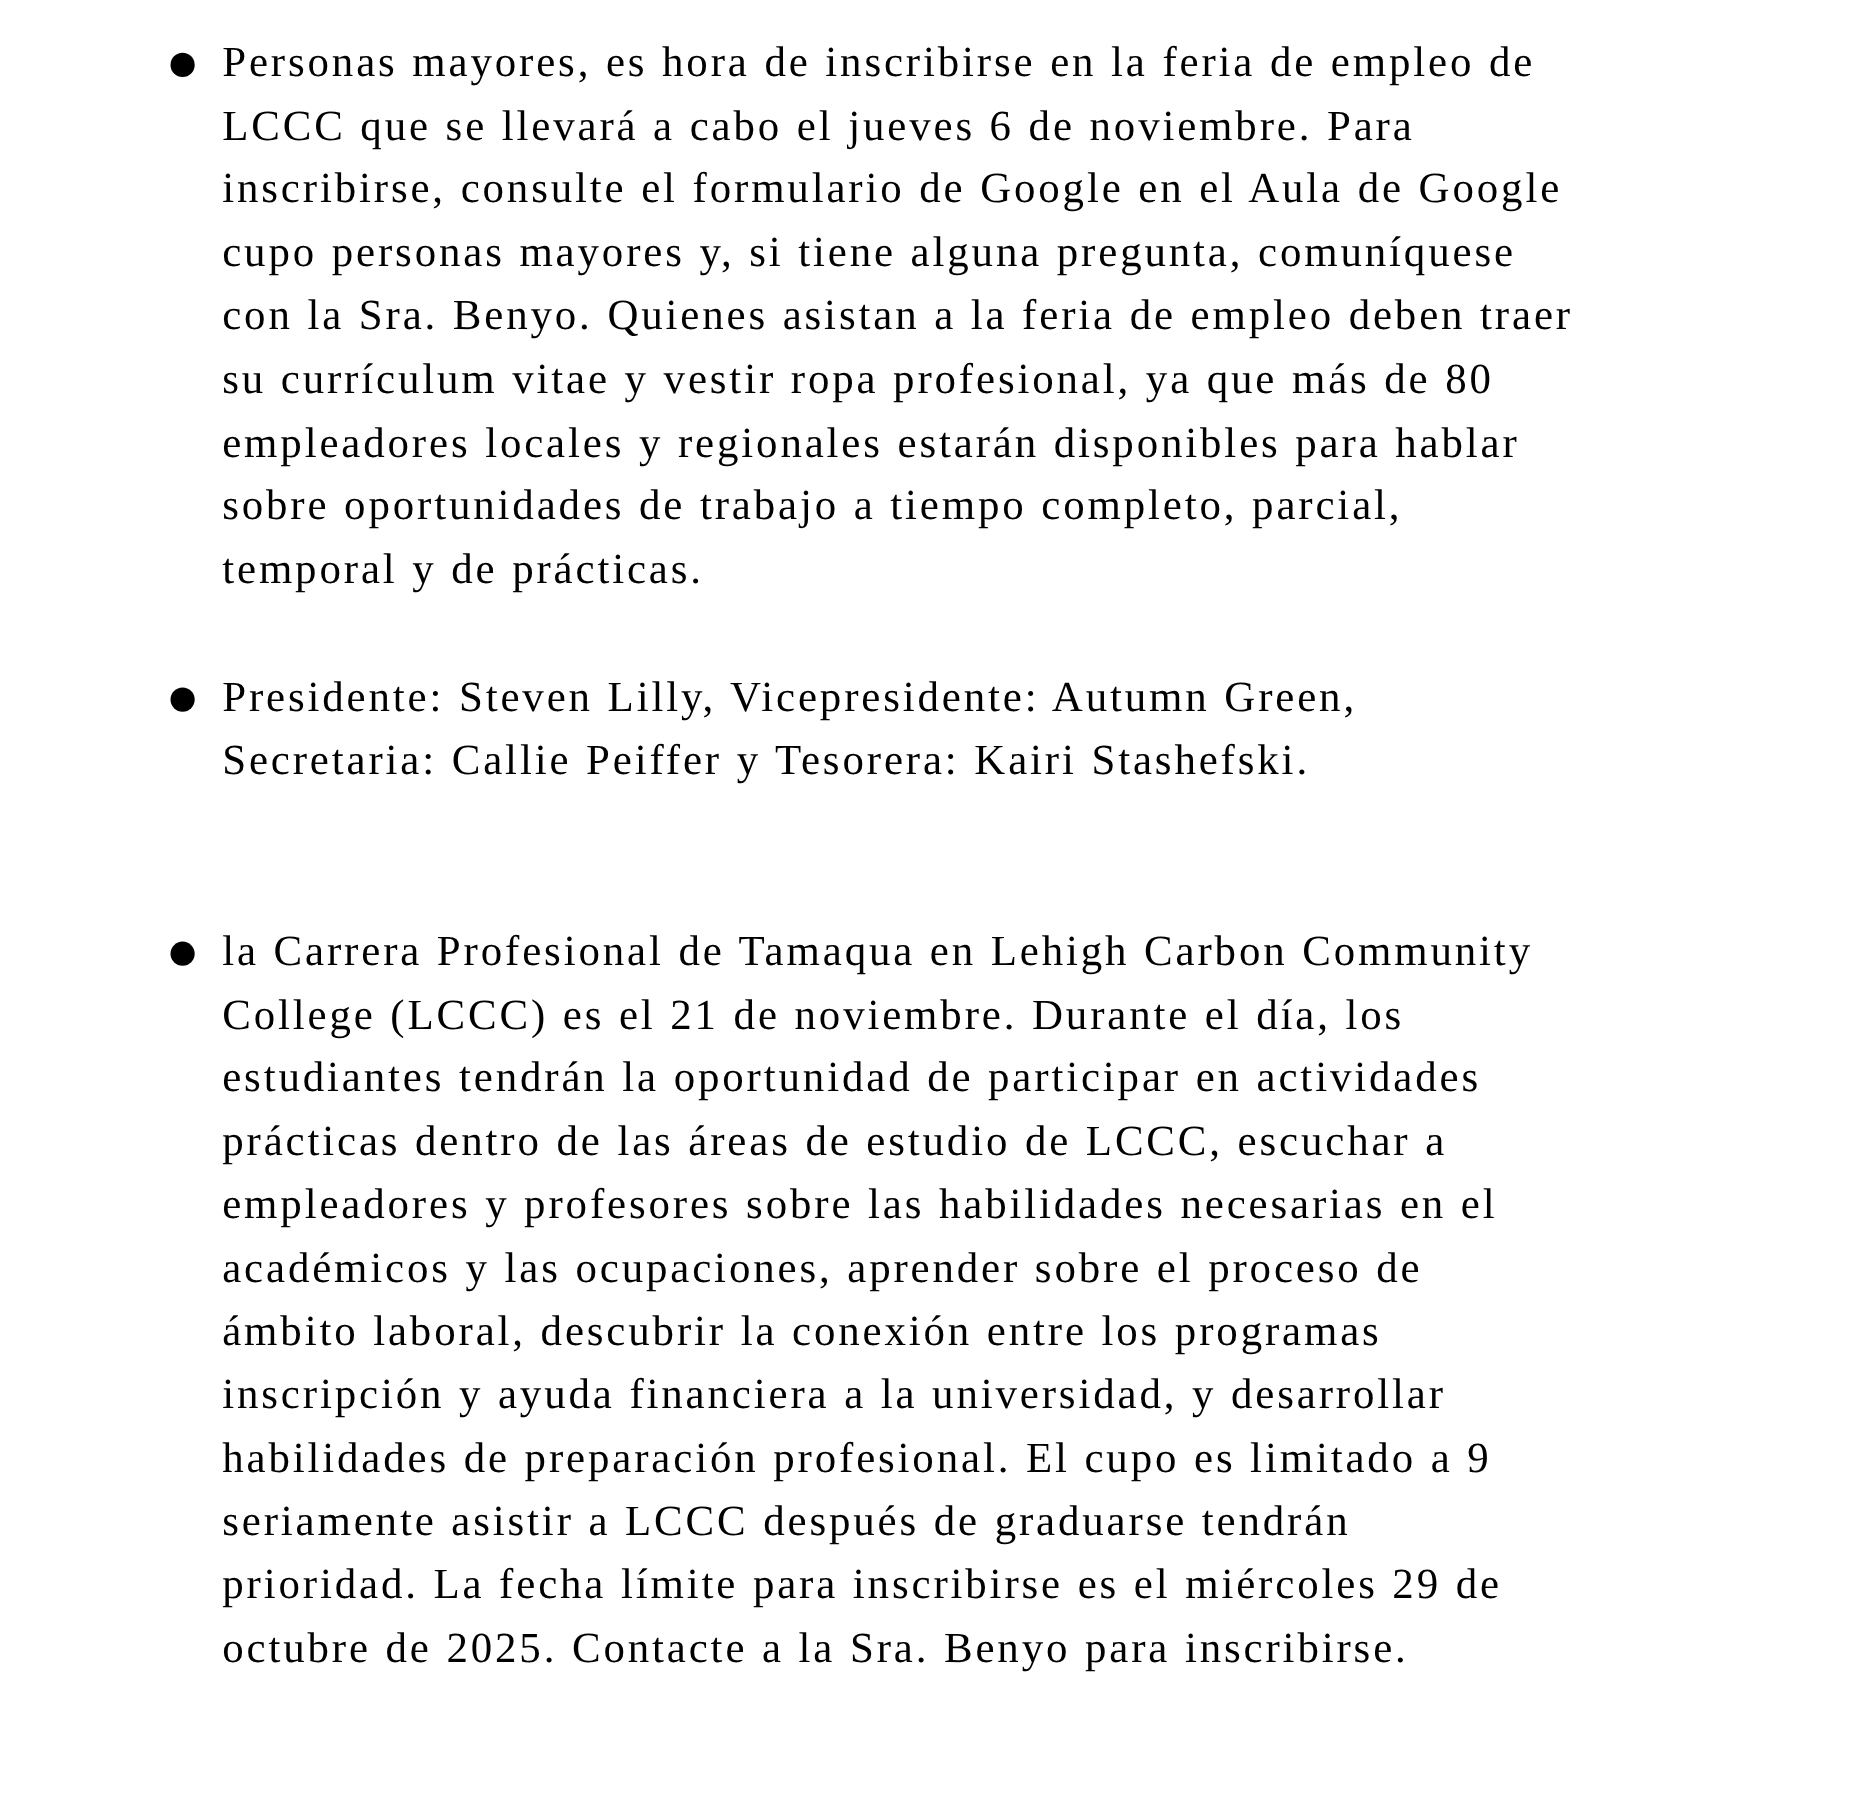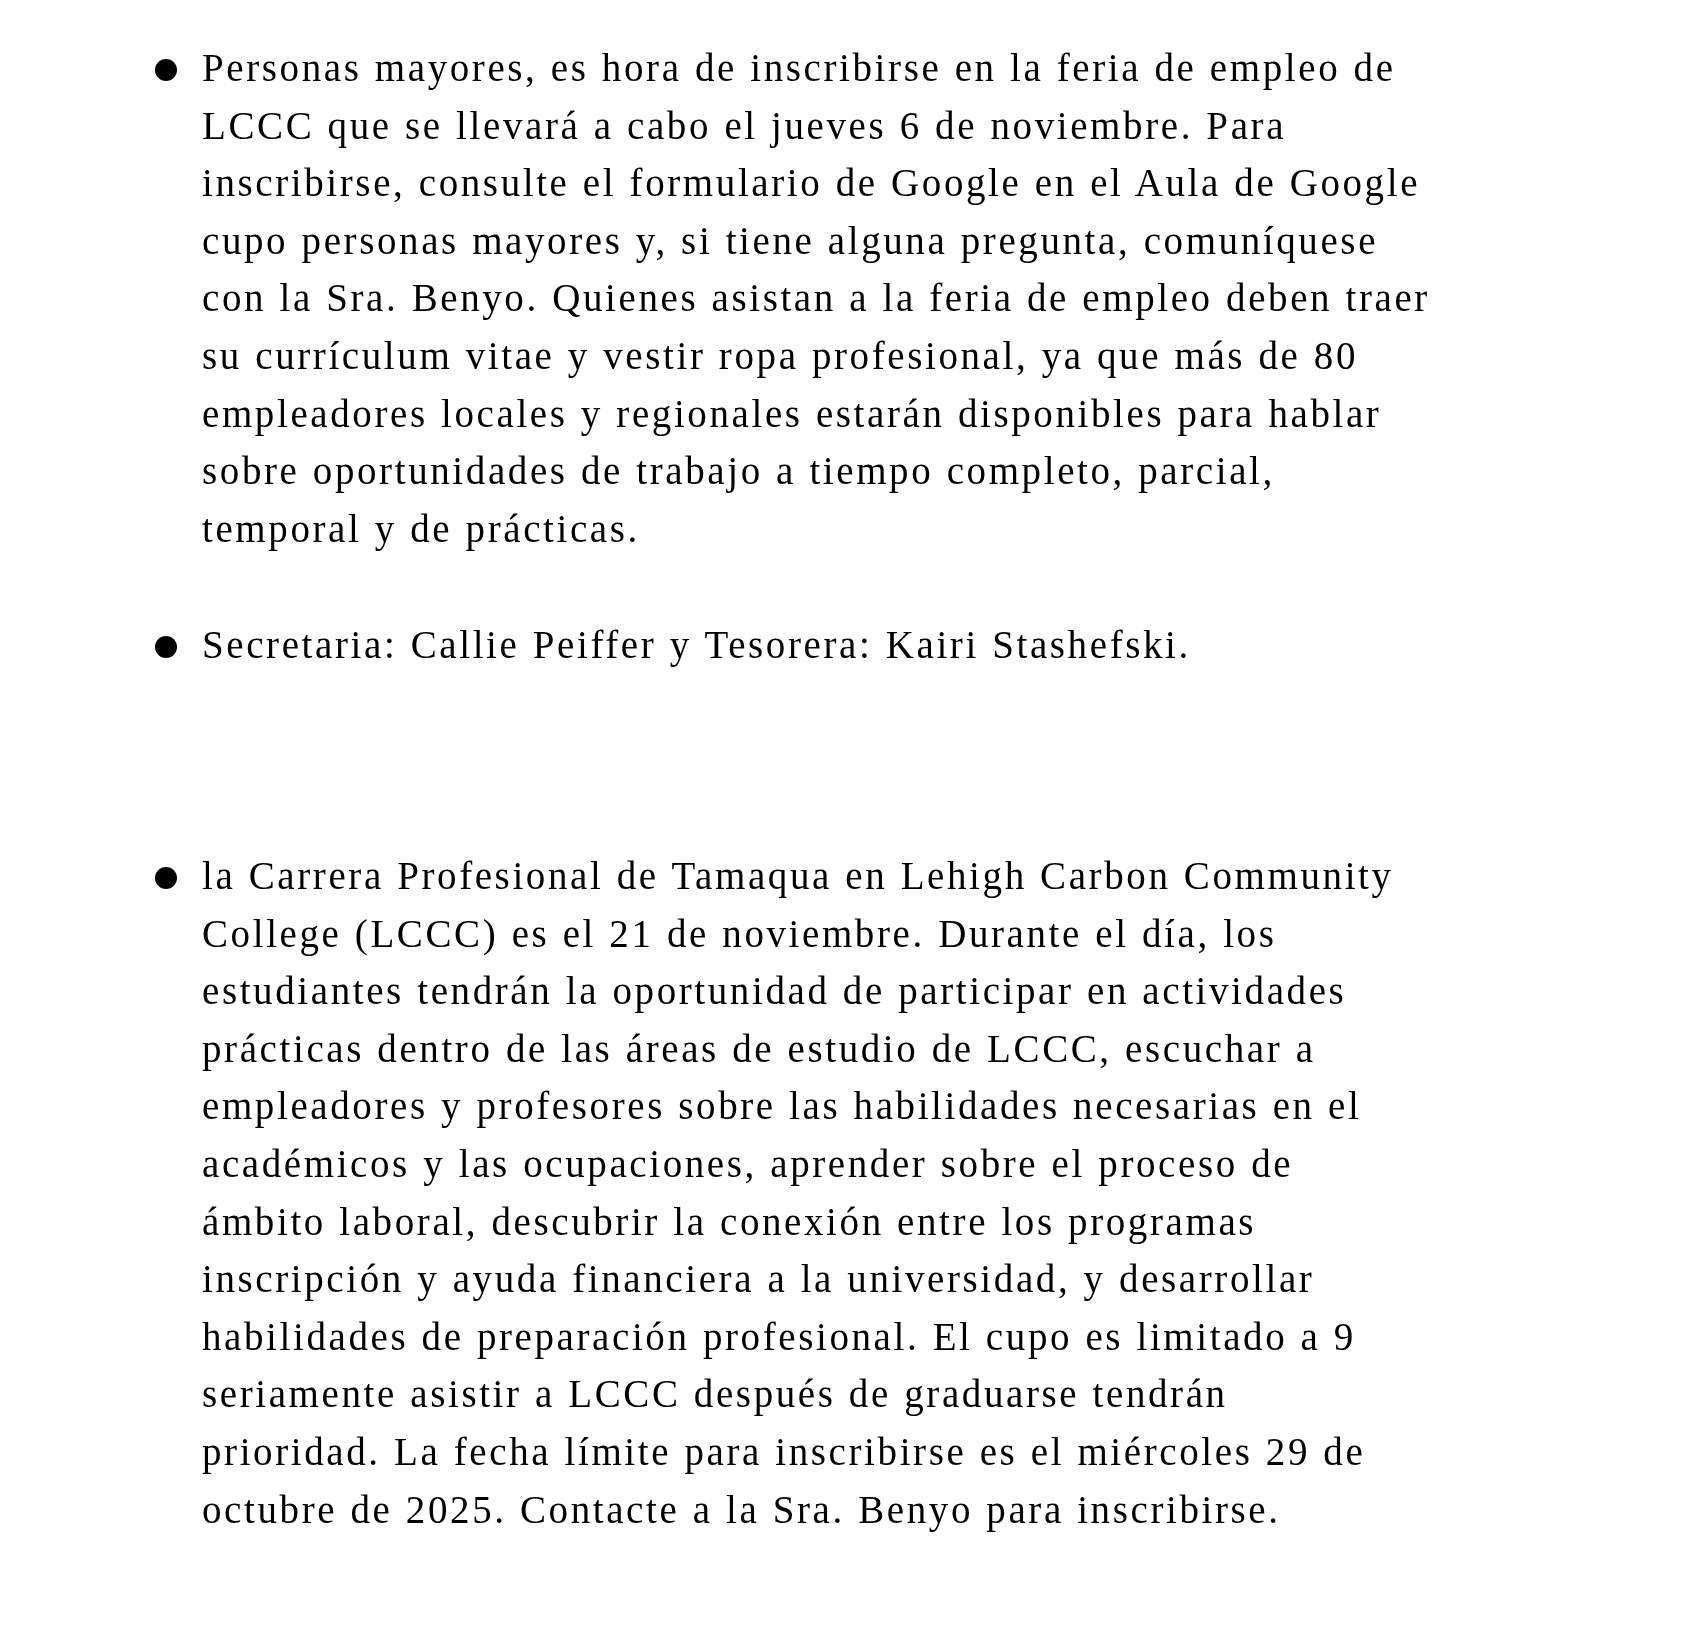--- a/index.html
+++ b/index.html
@@ -11,21 +11,21 @@
       width: 1700px;
       height: 1650px;
       position: relative;
       overflow: hidden;
       font-family: "Liberation Serif", "DejaVu Serif", serif;
       color: #000000;
     }
     .page {
       position: absolute;
       left: 0;
-      top: 15px;
+      top: 4px;
       width: 1700px;
       height: 1474px;
       background: #ffffff;
     }
     .bullet-list {
       position: absolute;
       left: 0;
       top: 0;
       width: 1700px;
       margin: 0;
@@ -84,20 +84,21 @@
         <span class="line">su currículum vitae y vestir ropa profesional, ya que más de 80</span>
         <span class="line">empleadores locales y regionales estarán disponibles para hablar</span>
         <span class="line">sobre oportunidades de trabajo a tiempo completo, parcial,</span>
         <span class="line">temporal y de prácticas.</span>
       </div>
     </li>
 
     <li class="bullet-item" id="item-1">
       <span class="bullet-dot"></span>
       <div class="bullet-text">
+        <span class="line">Presidente: Steven Lilly, Vicepresidente: Autumn Green,</span>
         <span class="line">Secretaria: Callie Peiffer y Tesorera: Kairi Stashefski.</span>
       </div>
     </li>
 
     <li class="bullet-item" id="item-2">
       <span class="bullet-dot"></span>
       <div class="bullet-text">
         <span class="line">la Carrera Profesional de Tamaqua en Lehigh Carbon Community</span>
         <span class="line">College (LCCC) es el 21 de noviembre.  Durante el día, los</span>
         <span class="line">estudiantes tendrán la oportunidad de participar en actividades</span>

